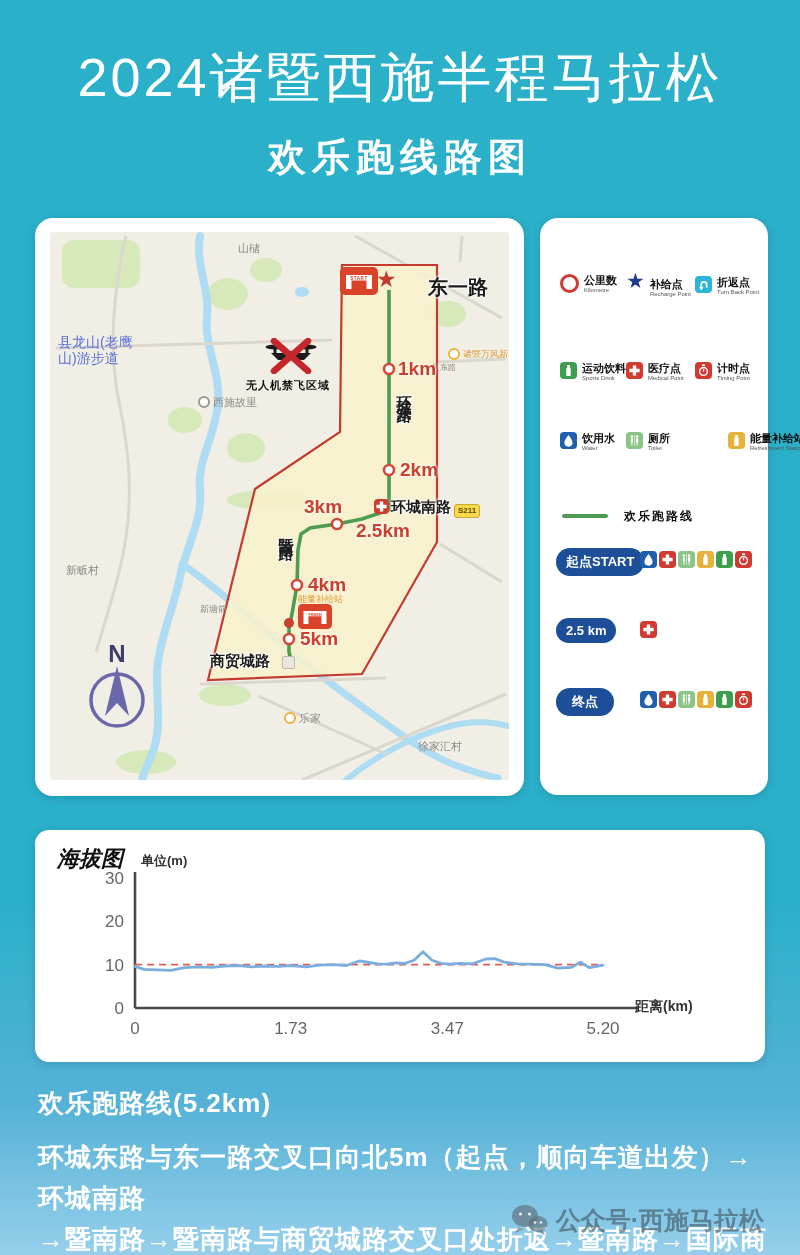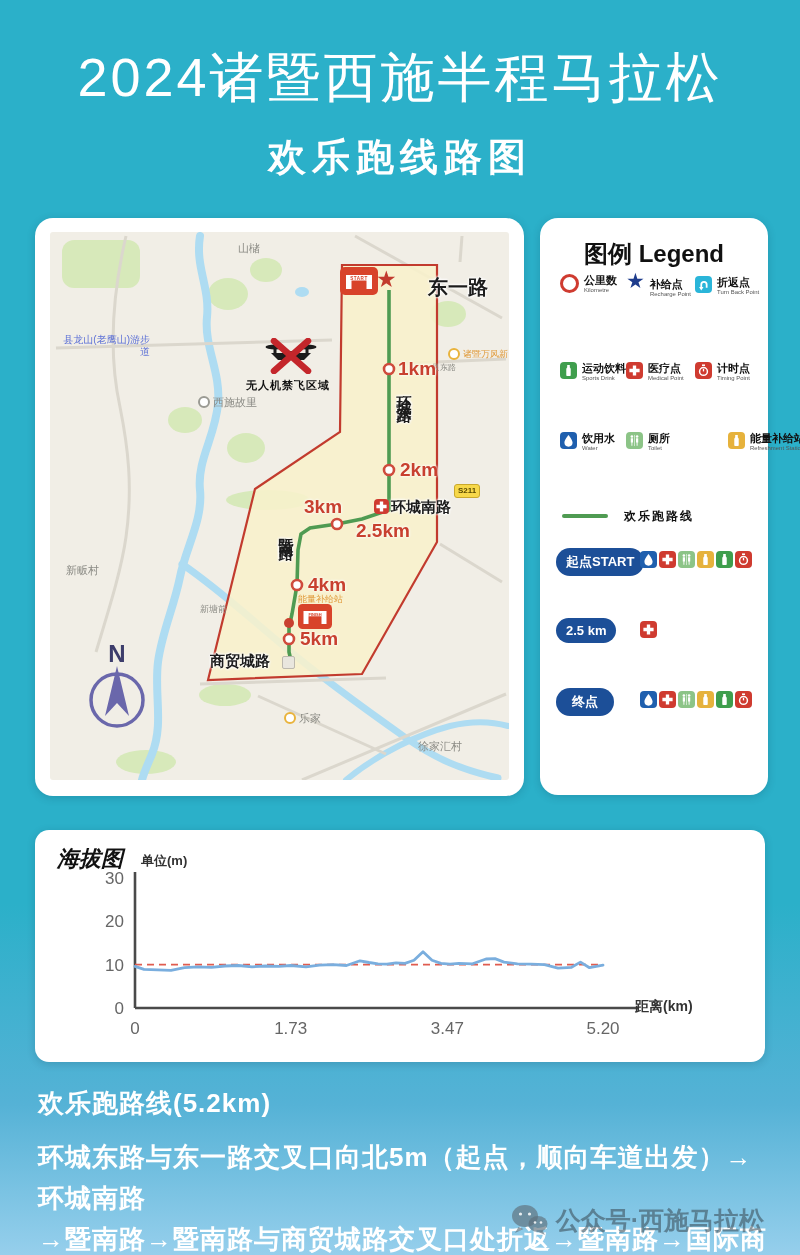--- a/index.html
+++ b/index.html
@@ -13,21 +13,21 @@
     font-size:38px;font-weight:800;letter-spacing:6px;}
   
   .panel{position:absolute;background:#fff;border-radius:18px;box-shadow:0 2px 8px rgba(0,40,60,.18);}
   .map-panel{left:35px;top:218px;width:489px;height:578px;}
   .legend-panel{left:540px;top:218px;width:228px;height:577px;}
   .elev-panel{left:35px;top:830px;width:730px;height:232px;border-radius:14px;}
   
   .map{position:absolute;left:15px;top:14px;width:459px;height:548px;background:#f1eee6;overflow:hidden;border-radius:3px;}
   .map svg.base{position:absolute;left:0;top:0;}
   .mlabel{position:absolute;font-size:11px;color:#8b8b85;white-space:nowrap;line-height:1.15;}
-  .blue-label{color:#5b6fd6;font-size:10px;white-space:normal;width:92px;text-align:right;}
+  .blue-label{color:#5b6fd6;font-size:14px;white-space:normal;width:92px;}
   .orange-label{color:#e09a3a;font-size:9px;}
   .road-label{position:absolute;font-weight:700;color:#1c1c1c;font-size:15px;white-space:nowrap;
     text-shadow:0 0 3px #fff,0 0 3px #fff,0 0 3px #fff;}
   .vert{writing-mode:vertical-rl;letter-spacing:4px;}
   .km{position:absolute;font-weight:800;color:#c8402f;font-size:19px;white-space:nowrap;
     text-shadow:0 0 3px rgba(255,255,255,.9),0 0 3px rgba(255,255,255,.9);}
   .nofly{position:absolute;font-weight:800;color:#111;font-size:11px;letter-spacing:1px;}
   .badge{position:absolute;background:#f7d84a;border:1px solid #caa92c;border-radius:3px;
     font-size:8px;font-weight:700;color:#5a4a00;padding:0 3px;height:12px;line-height:12px;}
   .road-chip{position:absolute;width:11px;height:11px;background:#e9e6de;border:1px solid #bdb9ae;border-radius:2px;}
@@ -203,21 +203,21 @@
       </div>
       <div class="mlabel poi" style="left:362px;top:116px;padding-left:36px;">
         <span class="dot dot-y" style="position:static"></span>
         <span class="orange-label">诸暨万风新</span>
       </div>
       <div class="mlabel" style="left:382px;top:131px;font-size:8px;">艮东路</div>
 
       <div class="road-label" style="left:366px;top:42px;font-size:20px;margin-left:12px;">东一路</div>
       <div class="road-label vert" style="left:344px;top:152px;">环城东路</div>
       <div class="road-label" style="left:341px;top:266px;">环城南路</div>
-      <span class="badge" style="left:404px;top:252px;">S211</span>
+      <span class="badge" style="left:404px;top:272px;">S211</span>
       <div class="road-label vert" style="left:226px;top:294px;">暨南路</div>
       <div class="mlabel orange-label" style="left:248px;top:362px;">能量补给站</div>
       <div class="road-label" style="left:160px;top:420px;text-align:right;">商贸城路</div>
       <span class="road-chip" style="left:232px;top:424px;"></span>
       <div class="mlabel" style="left:16px;top:332px;">新畈村</div>
       <div class="mlabel" style="left:150px;top:372px;font-size:9px;">新塘前</div>
       <div class="mlabel poi" style="left:234px;top:480px;">
         <span class="dot dot-y" style="position:static"></span>
         <span>乐家</span>
       </div>
@@ -226,21 +226,20 @@
       <div class="km" style="left:348px;top:126px;">1km</div>
       <div class="km" style="left:350px;top:227px;">2km</div>
       <div class="km" style="left:254px;top:264px;">3km</div>
       <div class="km" style="left:306px;top:288px;">2.5km</div>
       <div class="km" style="left:258px;top:342px;">4km</div>
       <div class="km" style="left:250px;top:396px;">5km</div>
     </div>
   </div>
 
   <div class="panel legend-panel">
-    <div class="leg-title">图例 Legend</div>
 
     <div class="leg-item" style="left:20px;top:56px;">
       <span class="ring"></span>
       <span class="leg-txt">
           <span class="leg-zh">公里数</span>
           <span class="leg-en">Kilometre</span>
         </span>
     </div>
     <div class="leg-item" style="left:86px;top:54px;">
       <span class="star-blue">★</span>

